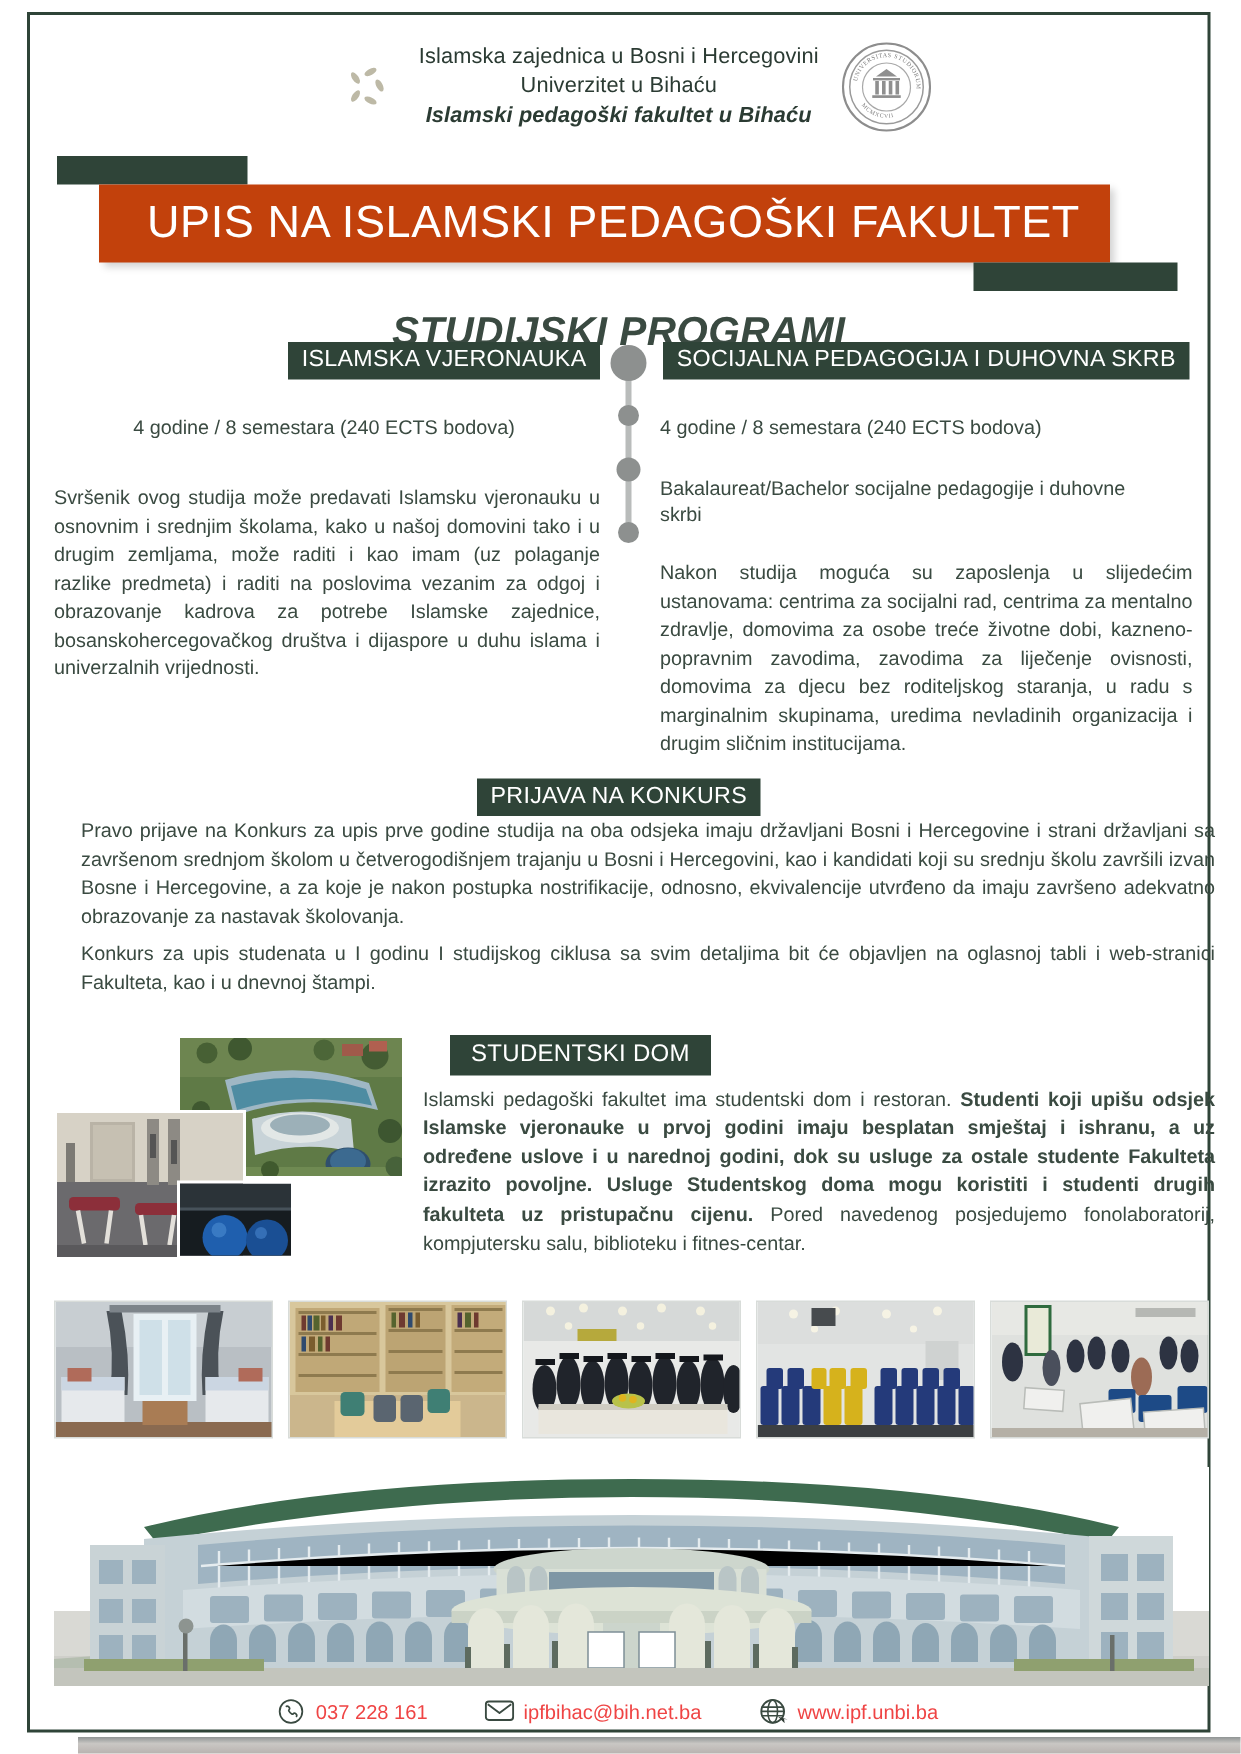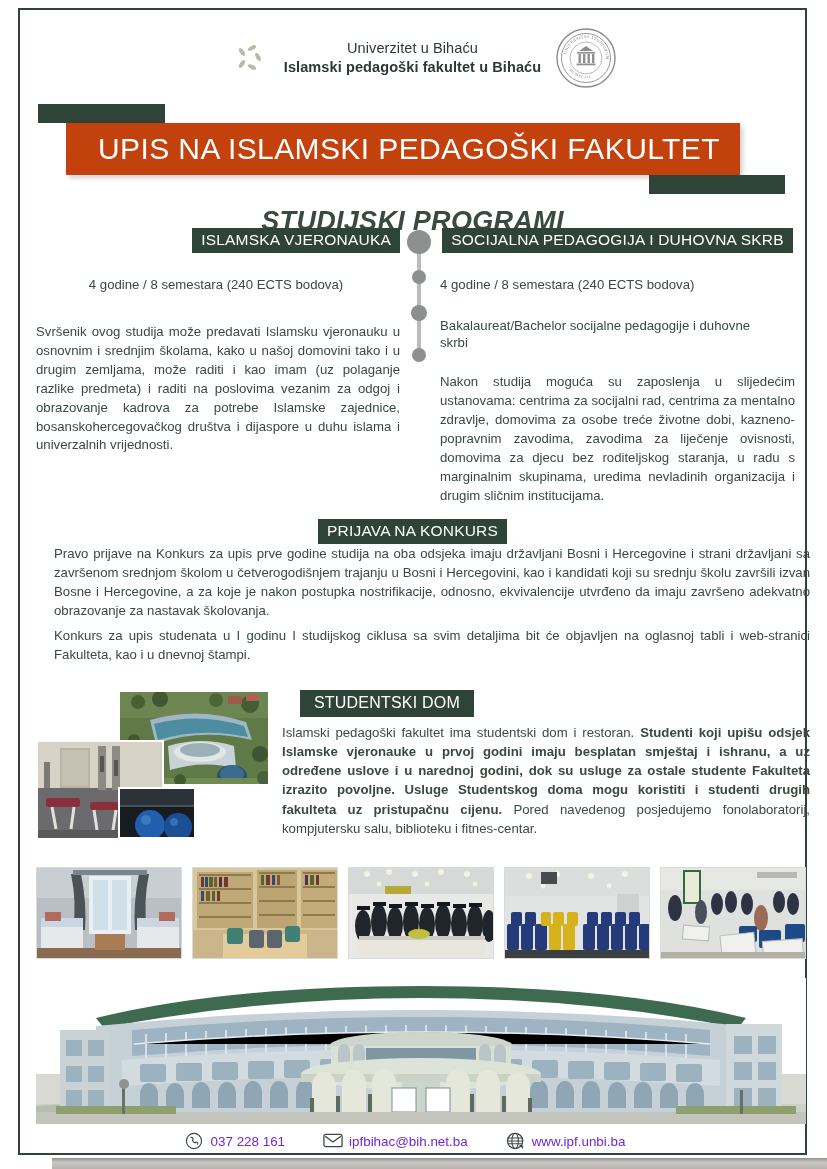--- a/index.html
+++ b/index.html
@@ -19,21 +19,21 @@
   .header{
     position:absolute;left:0;top:16px;width:789px;height:84px;
     display:flex;align-items:center;justify-content:center;gap:14px;
   }
   .crescent-logo{width:62px;height:62px;position:relative;flex:0 0 auto;}
   .header-titles{
     text-align:center;line-height:1.33;font-size:14.5px;color:#2b3b33;
     letter-spacing:.1px;
   }
   .header-titles .ht1,.header-titles .ht2{font-weight:400;}
-  .header-titles .ht3{font-weight:700;}
+  .header-titles .ht3{font-weight:700;font-style:italic;}
   .seal{width:62px;height:62px;flex:0 0 auto;}
   
   .accent-bar{position:absolute;background:#2f4438;}
   .accent-top-left{left:38px;top:104px;width:127px;height:19px;}
   .accent-bot-right{left:649px;top:175px;width:136px;height:19px;}
   .title-banner{
     position:absolute;left:66px;top:123px;width:674px;height:52px;
     background:#c2410c;display:flex;align-items:center;
     box-shadow:3px 3px 5px rgba(0,0,0,.18);
   }
@@ -88,21 +88,21 @@
   .g2{left:192px;width:146px;}
   .g3{left:348px;width:146px;}
   .g4{left:504px;width:146px;}
   .g5{left:660px;width:146px;}
   
   .building{position:absolute;left:36px;top:978px;width:770px;height:146px;overflow:hidden;}
   
   .footer{
     position:absolute;left:0;top:1128px;width:774px;height:26px;
     display:flex;align-items:center;justify-content:center;gap:38px;
-    font-size:13.4px;color:#6d28d9;
+    font-size:13.4px;color:#ef4444;
   }
   .fitem{display:flex;align-items:center;gap:8px;white-space:nowrap;}
   .fico{width:18px;height:18px;flex:0 0 auto;}
   .bottom-strip{
     position:absolute;left:52px;top:1158px;width:775px;height:11px;
     background:linear-gradient(180deg,#8f9494 0%,#c9c7c4 40%,#b9b3b0 100%);
   }
   svg{display:block;}
 </style>
 </head>
@@ -118,20 +118,21 @@
         <g fill="#bdb9a6">
           <ellipse cx="44" cy="21" rx="4.4" ry="2.1" transform="rotate(-28 44 21)"></ellipse>
           <ellipse cx="50" cy="30" rx="4.4" ry="2.1" transform="rotate(62 50 30)"></ellipse>
           <ellipse cx="44" cy="40" rx="4.4" ry="2.1" transform="rotate(26 44 40)"></ellipse>
           <ellipse cx="34" cy="37" rx="4.4" ry="2.1" transform="rotate(-56 34 37)"></ellipse>
           <ellipse cx="34" cy="25" rx="4.4" ry="2.1" transform="rotate(56 34 25)"></ellipse>
         </g>
       </svg>
     </div>
     <div class="header-titles">
+      <div class="ht1">Islamska zajednica u Bosni i Hercegovini</div>
       <div class="ht2">Univerzitet u Bihaću</div>
       <div class="ht3">Islamski pedagoški fakultet u Bihaću</div>
     </div>
     <div class="seal">
       <svg viewBox="0 0 62 62" width="62" height="62">
         <circle cx="31" cy="31" r="29" fill="#ffffff" stroke="#8d8d8d" stroke-width="1.4"></circle>
         <circle cx="31" cy="31" r="24.5" fill="none" stroke="#9a9a9a" stroke-width="1"></circle>
         <circle cx="31" cy="31" r="16" fill="none" stroke="#a8a8a8" stroke-width=".8"></circle>
         <path id="sealTop" d="M31 31 m-20,0 a20,20 0 0,1 40,0" fill="none"></path>
         <text font-size="4.1" fill="#7e7e7e" font-family="Liberation Serif, serif" letter-spacing=".4">

